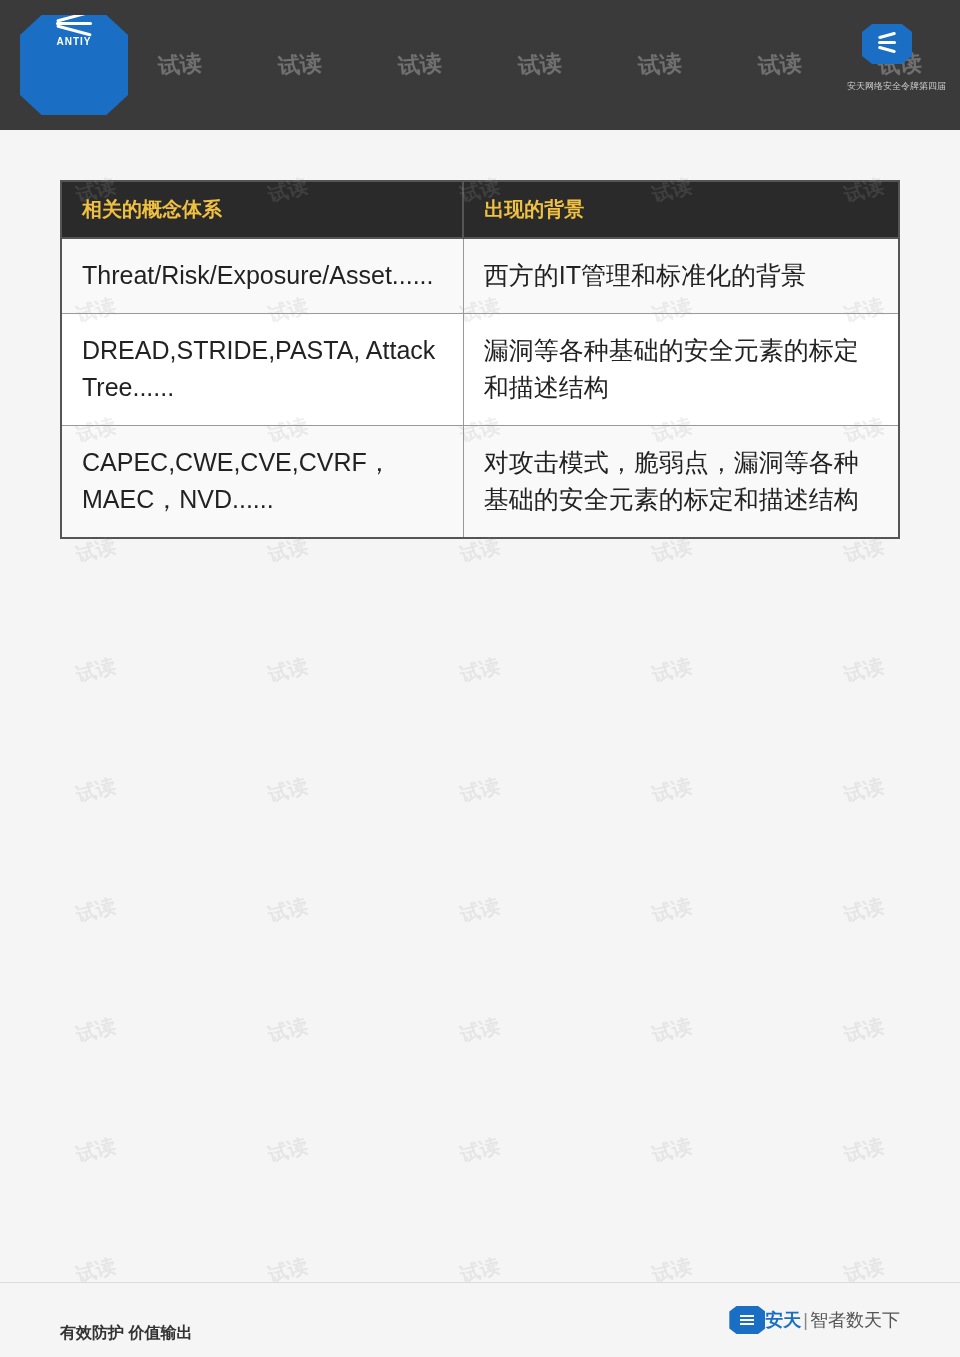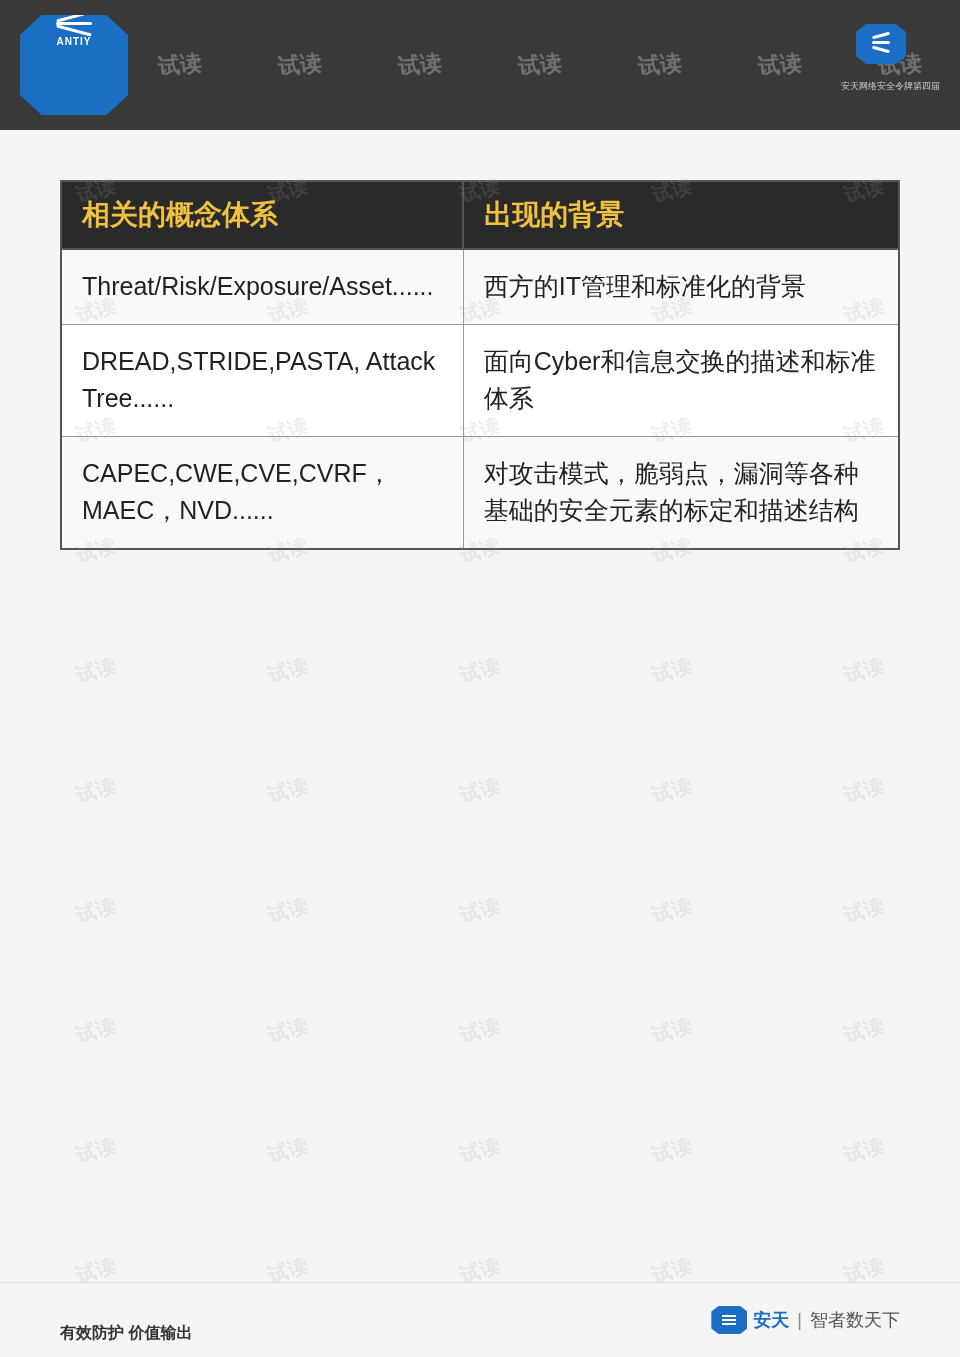--- a/index.html
+++ b/index.html
@@ -74,21 +74,21 @@
       font-size: 22px;
       font-weight: bold;
       white-space: nowrap;
       transform: rotate(-5deg);
       user-select: none;
     }
 
     
     .top-right-brand {
       position: absolute;
-      right: 20px;
+      right: 14px;
       top: 15px;
       text-align: center;
     }
 
     .brand-logo-img {
       width: 80px;
       height: 60px;
       display: flex;
       flex-direction: column;
       align-items: center;
@@ -154,21 +154,21 @@
     .content-table {
       width: 100%;
       border-collapse: collapse;
       background: white;
       border: 2px solid #555;
     }
 
     .content-table th {
       background: #2a2a2a;
       color: #f0c040;
-      font-size: 28px;
+      font-size: 20px;
       font-weight: bold;
       padding: 14px 20px;
       text-align: left;
       border: 2px solid #555;
     }
 
     .content-table td {
       padding: 18px 20px;
       border: 1.5px solid #999;
       font-size: 25px;
@@ -209,21 +209,20 @@
     .footer-left {
       font-size: 16px;
       color: #333;
       font-weight: bold;
       margin-top: 27px;
     }
 
     .footer-right {
       display: flex;
       align-items: center;
-      gap: 6px;
     }
 
     .footer-brand-icon {
       width: 36px;
       height: 28px;
       background: #1a6fc4;
       clip-path: polygon(20% 0%, 80% 0%, 100% 20%, 100% 80%, 80% 100%, 20% 100%, 0% 80%, 0% 20%);
       display: flex;
       align-items: center;
       justify-content: center;
@@ -365,21 +364,21 @@
         <th class="col-right">出现的背景</th>
       </tr>
     </thead>
     <tbody id="table-body">
     <tr>
           <td>Threat/Risk/Exposure/Asset......</td>
           <td>西方的IT管理和标准化的背景</td>
         </tr>
         <tr>
           <td>DREAD,STRIDE,PASTA, Attack Tree......</td>
-          <td>面向Cyber和信息交换的描述和标准体系</td>
+          <td>漏洞等各种基础的安全元素的标定和描述结构</td>
         </tr>
         <tr>
           <td>CAPEC,CWE,CVE,CVRF，MAEC，NVD......</td>
           <td>对攻击模式，脆弱点，漏洞等各种基础的安全元素的标定和描述结构</td>
         </tr>
       </tbody>
   </table>
 </div>
 
 <div class="footer">

